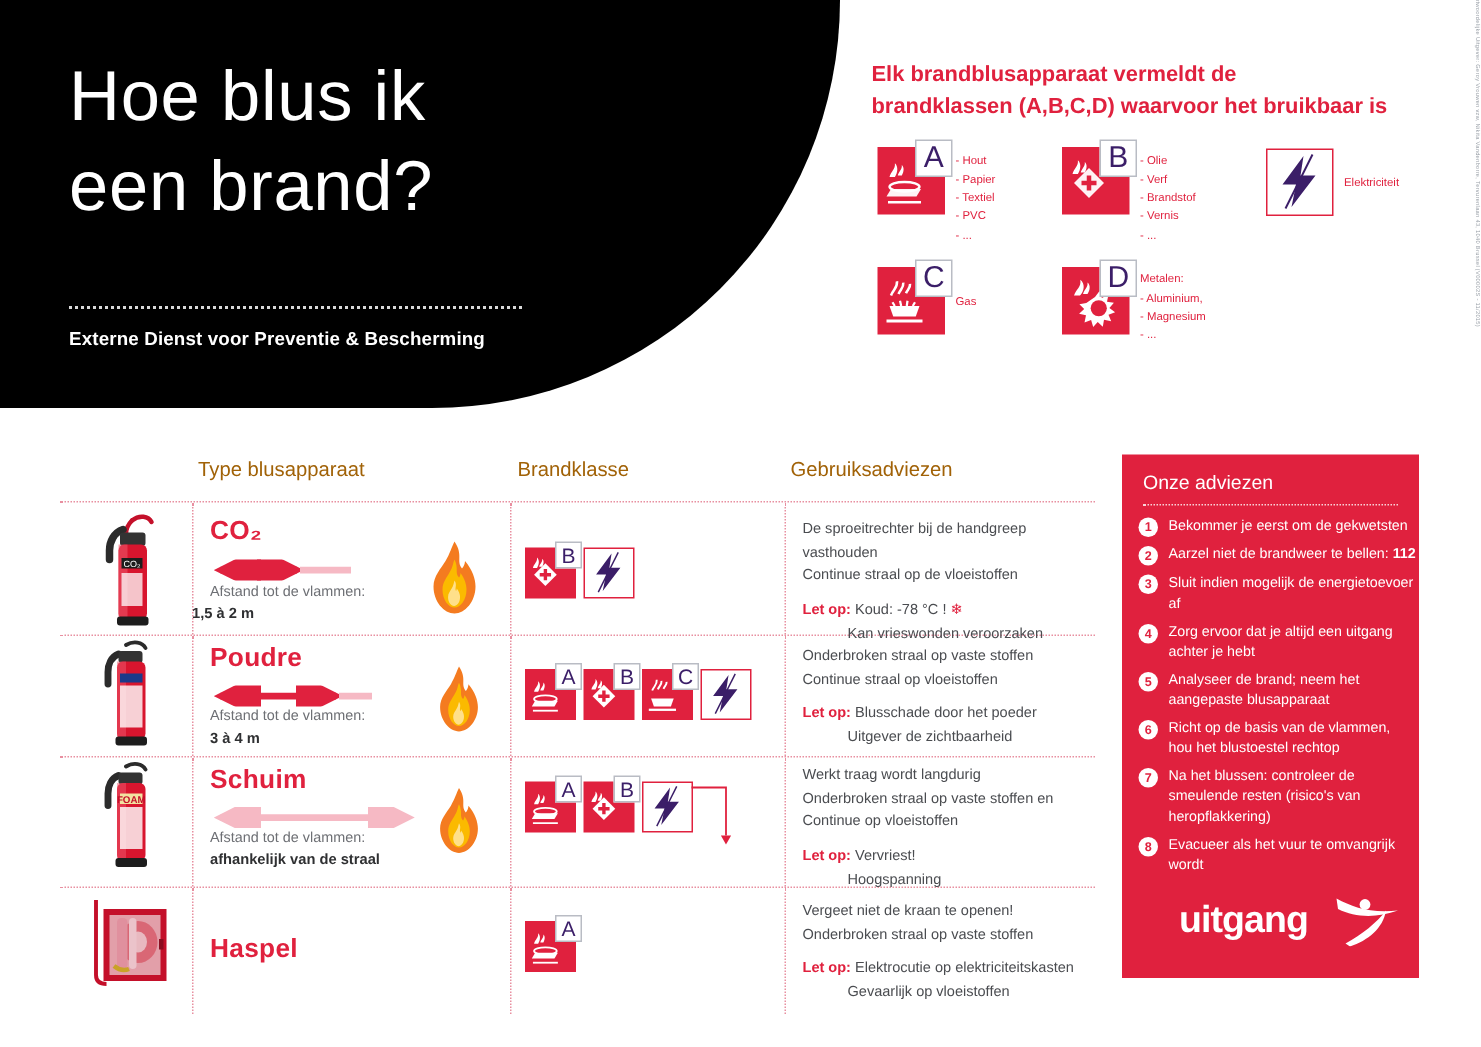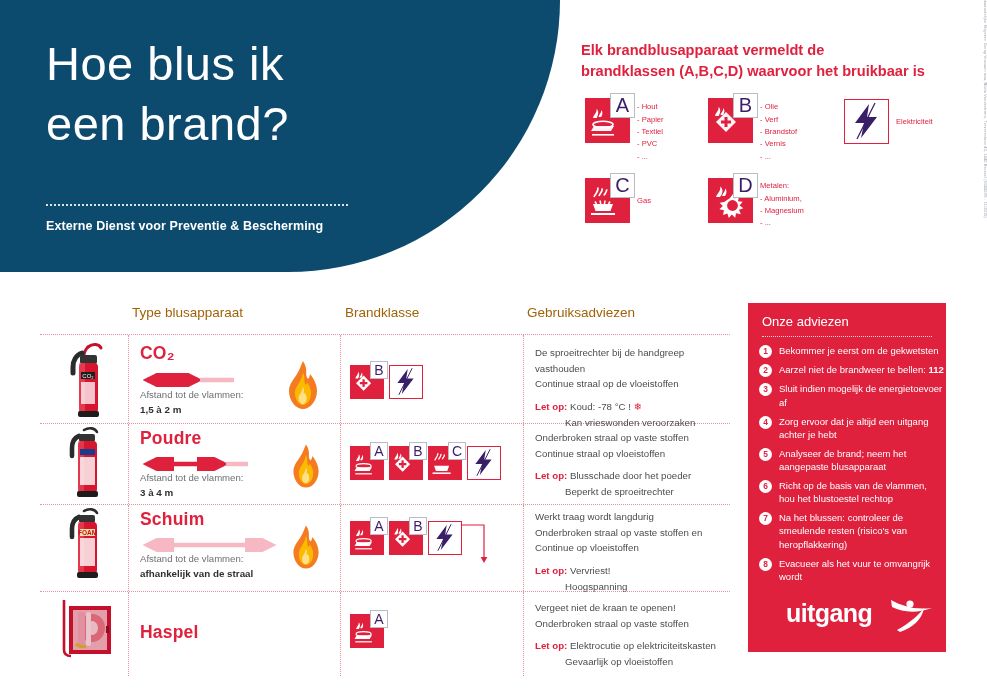--- a/index.html
+++ b/index.html
@@ -8,21 +8,21 @@
     background: #ffffff;
     font-family: "Liberation Sans", sans-serif;
     overflow: hidden;
   }
   .page { position: relative; width: 987px; height: 698px; background:#fff; }
 
   
   .hero {
     position: absolute; left: 0; top: 0;
     width: 560px; height: 272px;
-    background: #0c4a6e;
+    background: #000000;
     border-bottom-right-radius: 272px 272px;
   }
   .hero-title {
     position: absolute; left: 46px; top: 34px;
     color: #fff; font-size: 47px; line-height: 1.28;
     font-weight: 300; letter-spacing: .5px;
   }
   .hero-title span { display:block; }
   .hero-rule {
     position: absolute; left: 46px; top: 204px; width: 302px;
@@ -298,21 +298,21 @@
             <marker id="ah1l" markerWidth="7" markerHeight="7" refX="1" refY="3.5" orient="auto">
             <path d="M7,0 L0,3.5 L7,7 z" fill="#E0213E"></path>
               </marker>
             </defs>
           <line x1="7" y1="7" x2="58" y2="7" stroke="#E0213E" stroke-width="4.5" marker-end="url(#ah1)" marker-start="url(#ah1l)"></line>
           <line x1="60" y1="7" x2="94" y2="7" stroke="#F6B9C4" stroke-width="4.5"></line>
         </svg>
       </div>
 
       <div class="r-dist-lbl" style="left:100px;top:54px">Afstand tot de vlammen:</div>
-      <div class="r-dist-val" style="left:100px;top:69px">1,5 à 2 m</div>
+      <div class="r-dist-val" style="left:88px;top:69px">1,5 à 2 m</div>
 
       <div class="r-flame" style="left:243px;top:24px">
         <svg width="40" height="52" viewBox="0 0 40 52">
           <path d="M20 2c6 9 1 13 5 18 2-2 2-5 2-5 5 6 7 12 7 17 0 10-7 18-14 18S6 42 6 32c0-7 5-12 8-17 3-5 4-9 6-13z" fill="#F47B20"></path>
           <path d="M20 14c3 6 0 9 3 12 1-1 1-3 1-3 3 4 4 8 4 11 0 7-4 12-8 12s-8-5-8-12c0-5 3-8 5-12 2-3 2-6 3-8z" fill="#FBBA00"></path>
           <path d="M20 28c2 3 0 5 1 7 .5-.6.5-1.6.5-1.6 1.6 2 2.2 4 2.2 5.6 0 3.6-2 6-4 6s-4-2.4-4-6c0-2.6 1.6-4 2.6-6 1-1.6 1.2-3.2 1.7-5z" fill="#FFE08A"></path>
         </svg>
       </div>
 
       <div class="r-classes" style="left:310px;top:30px">
@@ -444,21 +444,21 @@
       </div>
 
       <div class="r-advice" style="left:495px;top:6px;width:200px">
         <div>Onderbroken straal op vaste stoffen</div>
         <div>Continue straal op vloeistoffen</div>
         <div style="height:7px"></div>
         <div>
           <span class="letop">Let op:</span>
           <span>Blusschade door het poeder</span>
         </div>
-        <span class="ind">Beperkt de sproeitrechter</span>
+        <span class="ind">Uitgever de zichtbaarheid</span>
       </div>
     </div>
     <div class="dotline"></div>
 
     <div class="trow" style="height:86px">
       <div class="vsep v1"></div>
       <div class="vsep v2"></div>
       <div class="vsep v3"></div>
 
       <div class="r-ext" style="top:2px;left:18px">

